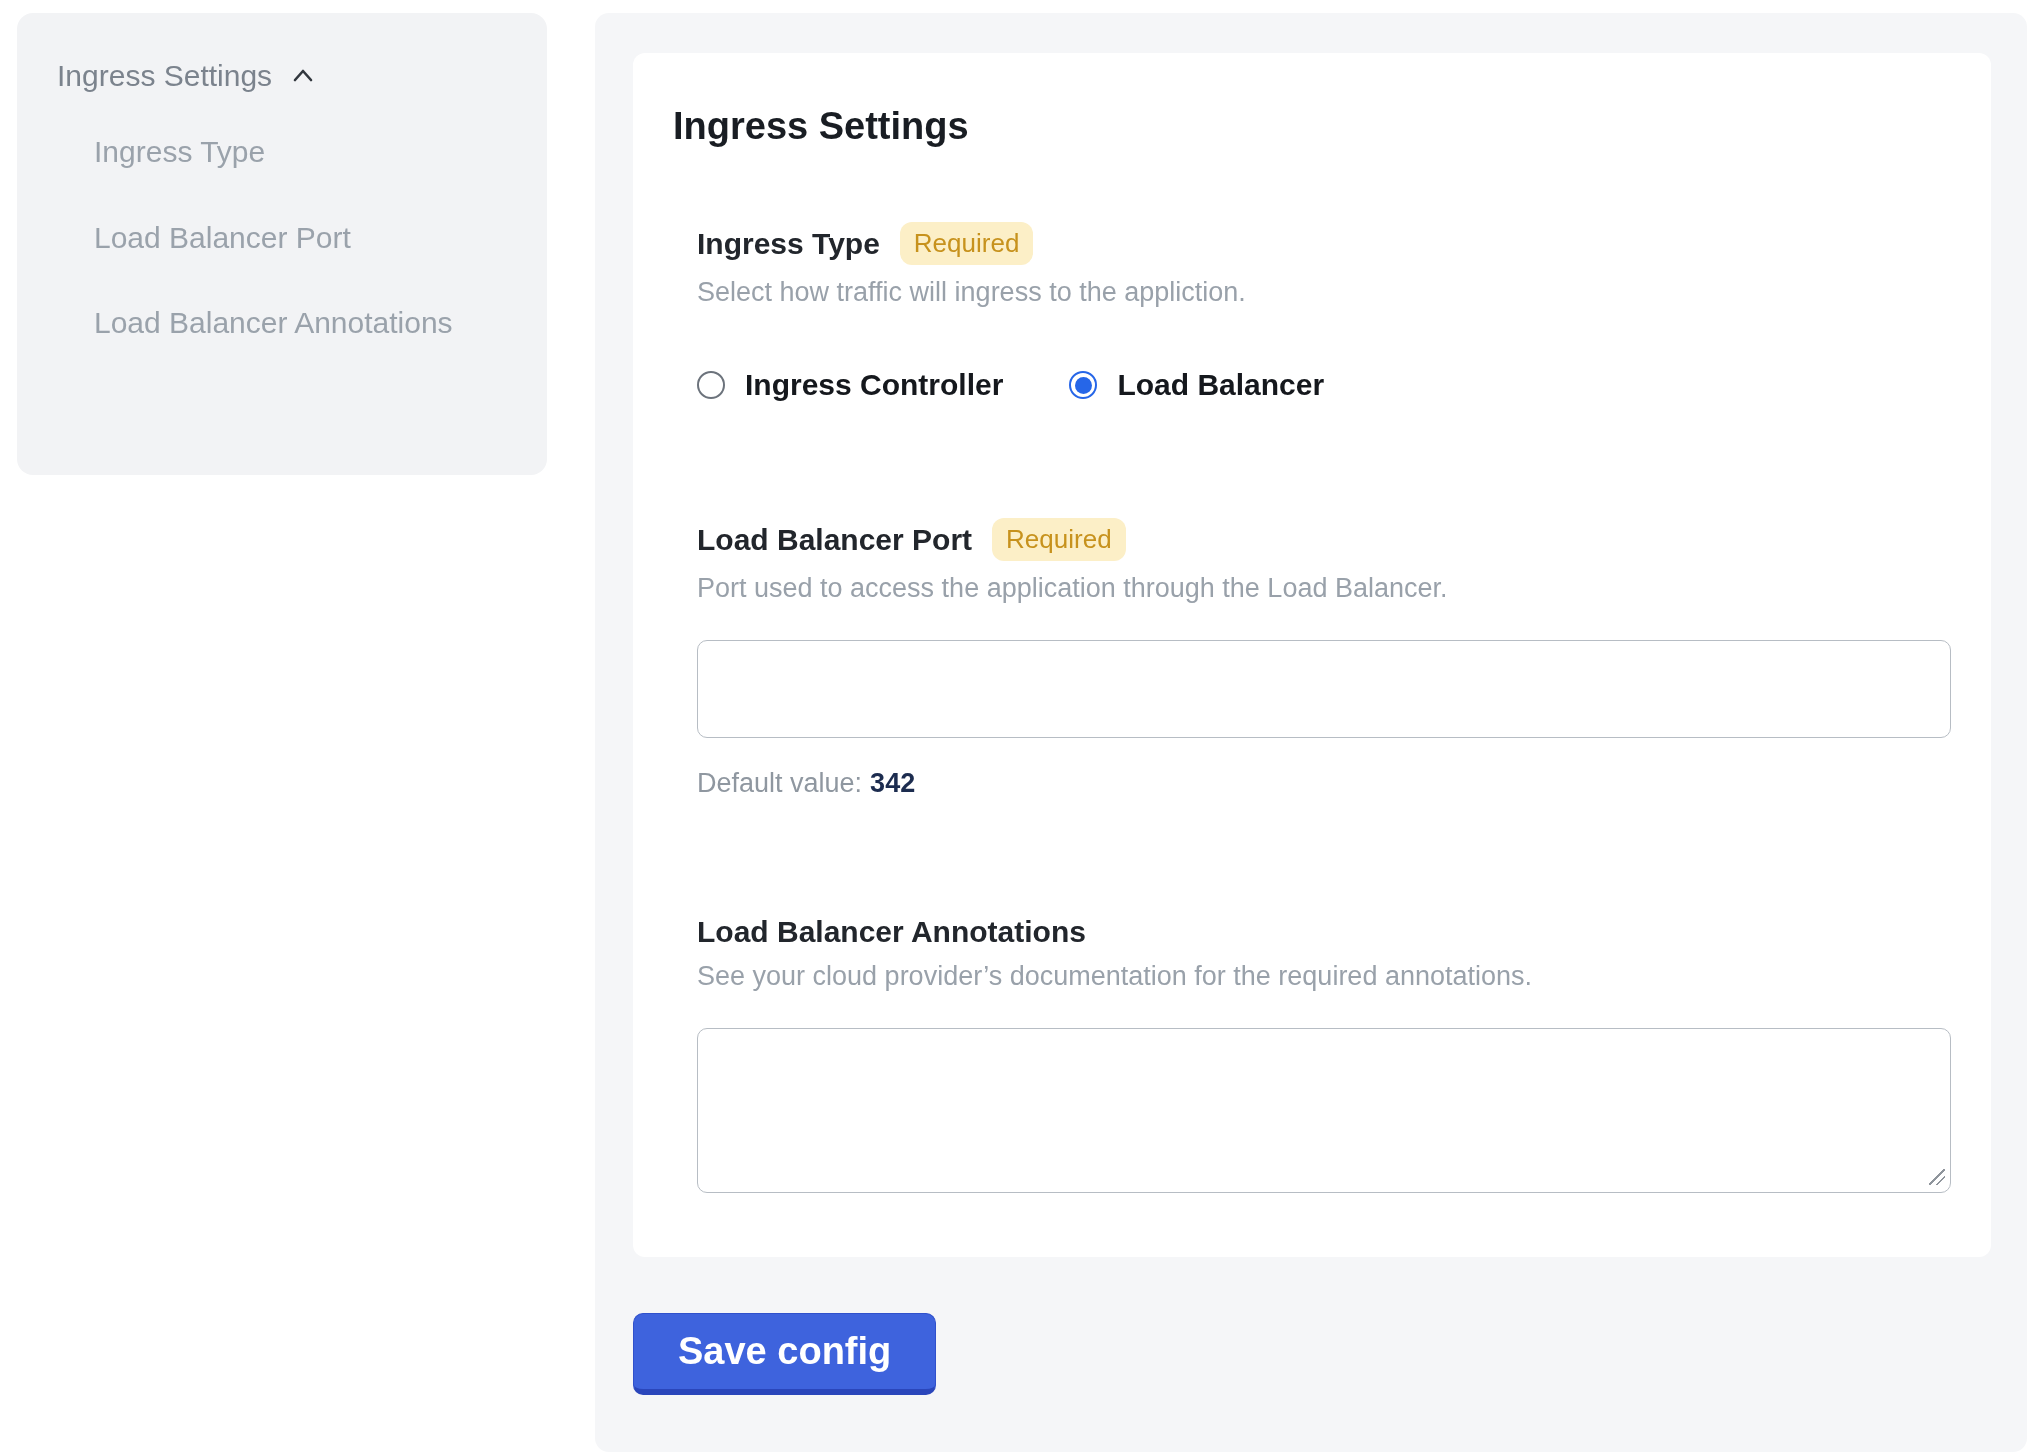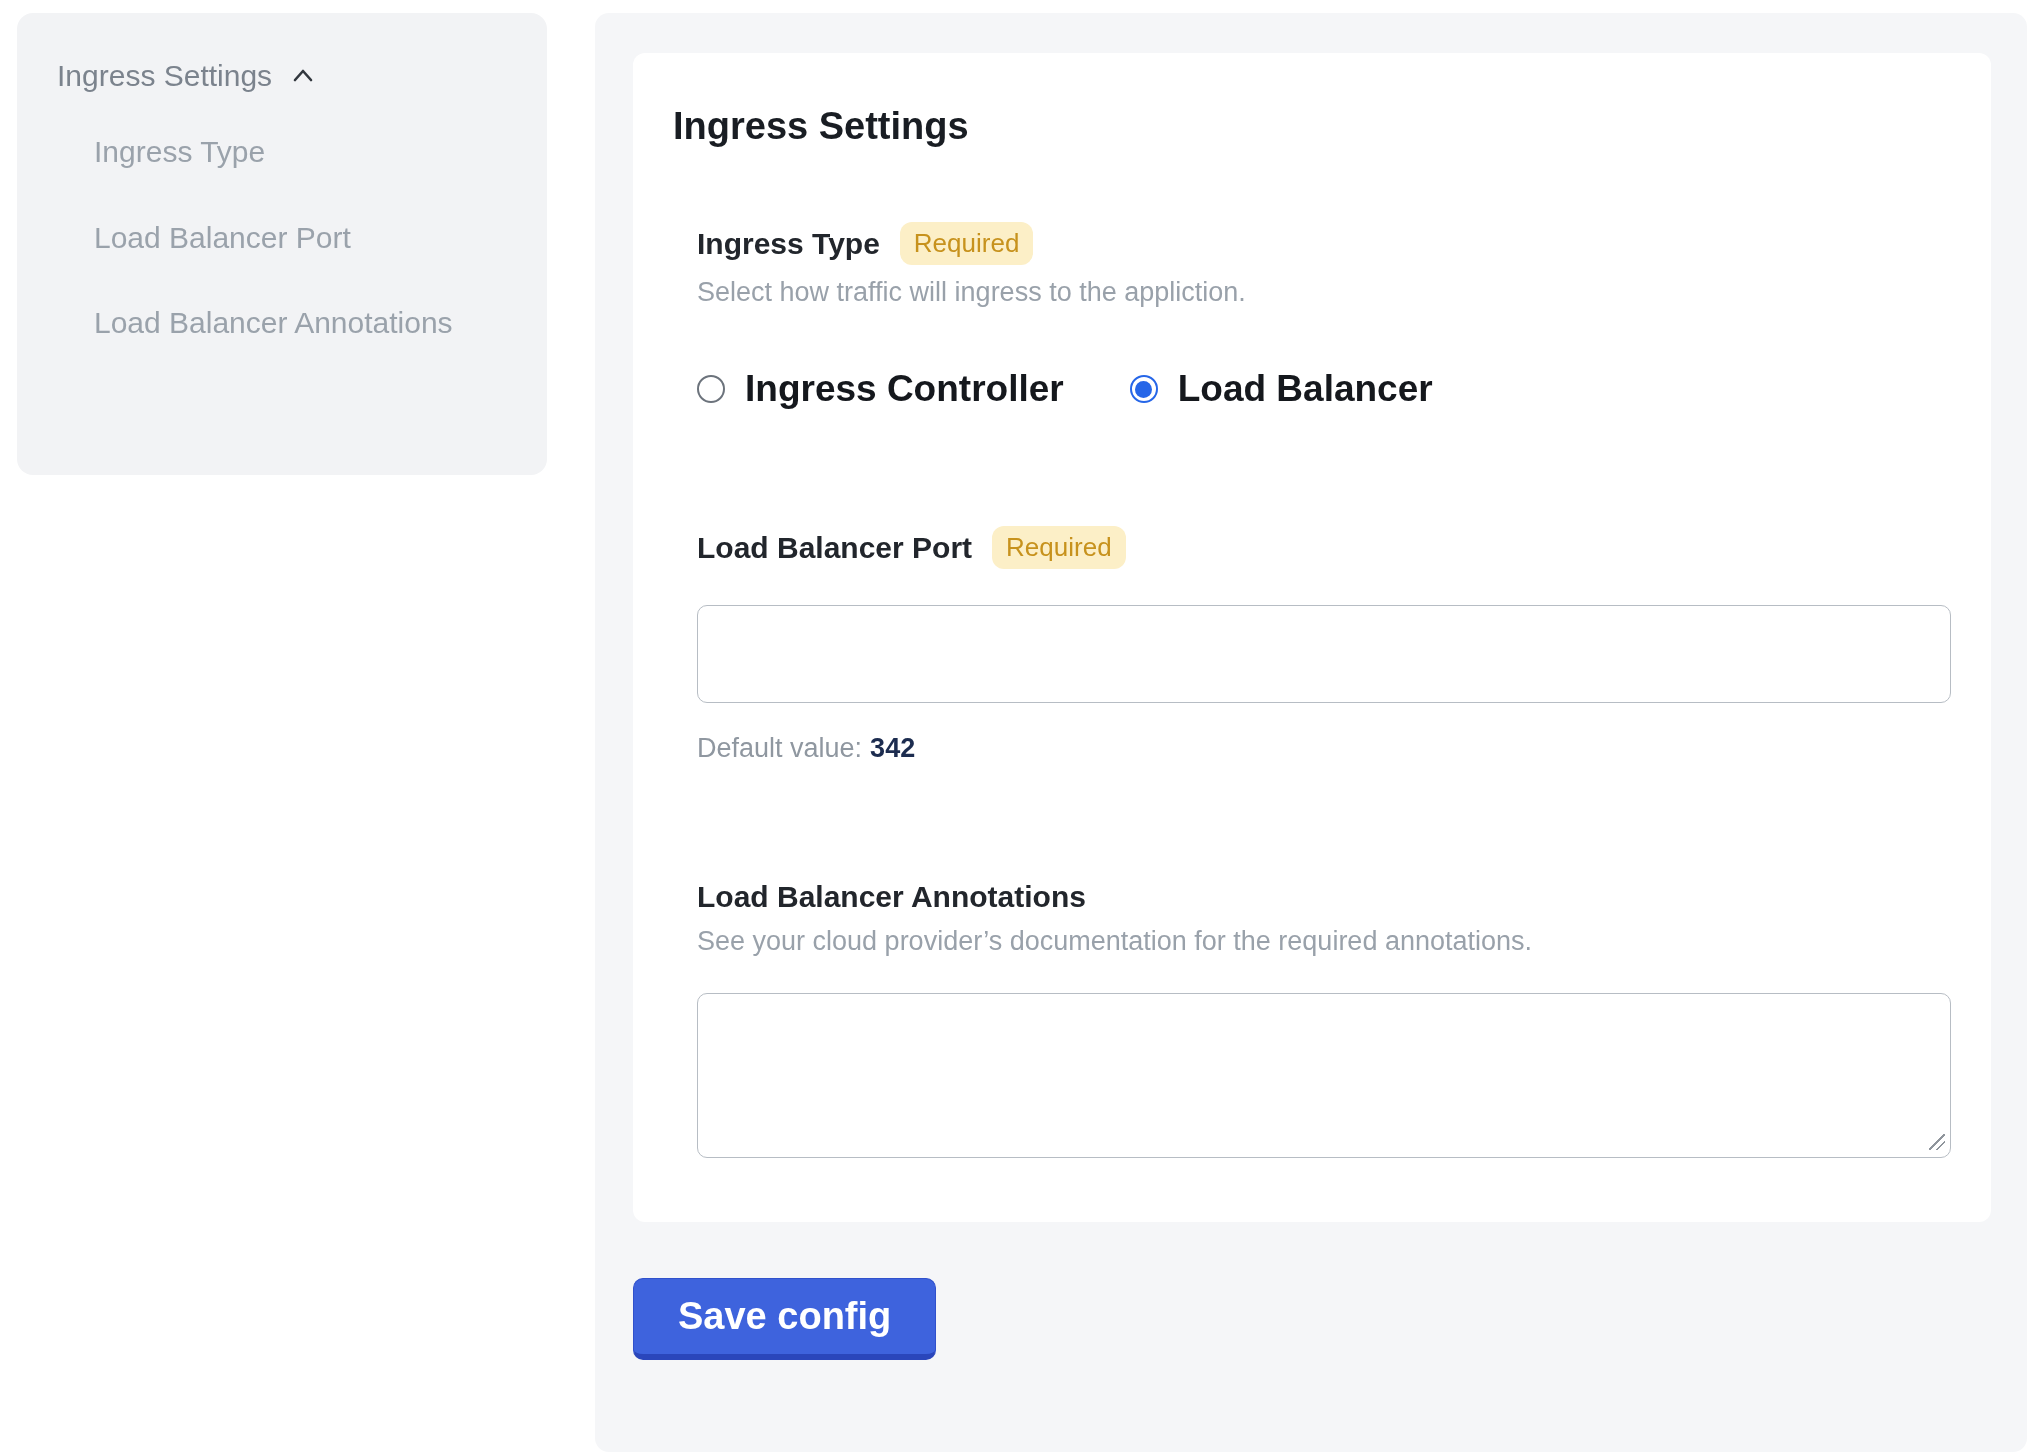--- a/index.html
+++ b/index.html
@@ -33,21 +33,21 @@
     padding:6px 14px; border-radius:12px; }
   .section-desc { margin-top:12px; font-size:27px; color:#99a1aa; }
 
   .radio-row { display:flex; align-items:center; gap:66px; margin-top:60px; }
   .radio-option { display:flex; align-items:center; gap:20px; cursor:pointer; }
   .radio-circle { width:28px; height:28px; border:2.5px solid #6c737c;
     border-radius:50%; position:relative; background:#fff; flex:none; }
   .radio-option.selected .radio-circle { border-color:#2666e8; }
   .radio-option.selected .radio-circle::after { content:""; position:absolute;
     inset:3.5px; background:#2666e8; border-radius:50%; }
-  .radio-label { font-size:37px; font-weight:700; color:#15181d; }
+  .radio-label { font-size:30px; font-weight:700; color:#15181d; }
 
   .text-input { display:block; width:100%; height:98px; margin-top:36px;
     border:1.5px solid #b7bdc4; border-radius:10px; background:#fff;
     font-size:28px; padding:0 24px; outline:none;
     font-family:"Liberation Sans","DejaVu Sans",sans-serif; }
   .default-line { margin-top:30px; font-size:27px; color:#8f97a0; }
   .default-value { color:#1c2c4f; font-weight:700; margin-left:8px; }
 
   .textarea-wrap { position:relative; margin-top:36px; }
   .annotations-textarea { display:block; width:100%; height:165px;
@@ -105,20 +105,21 @@
             <span class="radio-label">Load Balancer</span>
           </div>
         </div>
       </section>
 
       <section class="section later">
         <div class="section-title-row">
           <span class="section-title">Load Balancer Port</span>
           <span class="badge">Required</span>
         </div>
+        <div class="section-desc">Port used to access the application through the Load Balancer.</div>
         <input class="text-input" type="text" value="" style="">
         <div class="default-line">
           <span>Default value:</span><span class="default-value">342</span>
         </div>
       </section>
 
       <section class="section later">
         <div class="section-title-row">
           <span class="section-title">Load Balancer Annotations</span>
         </div>

